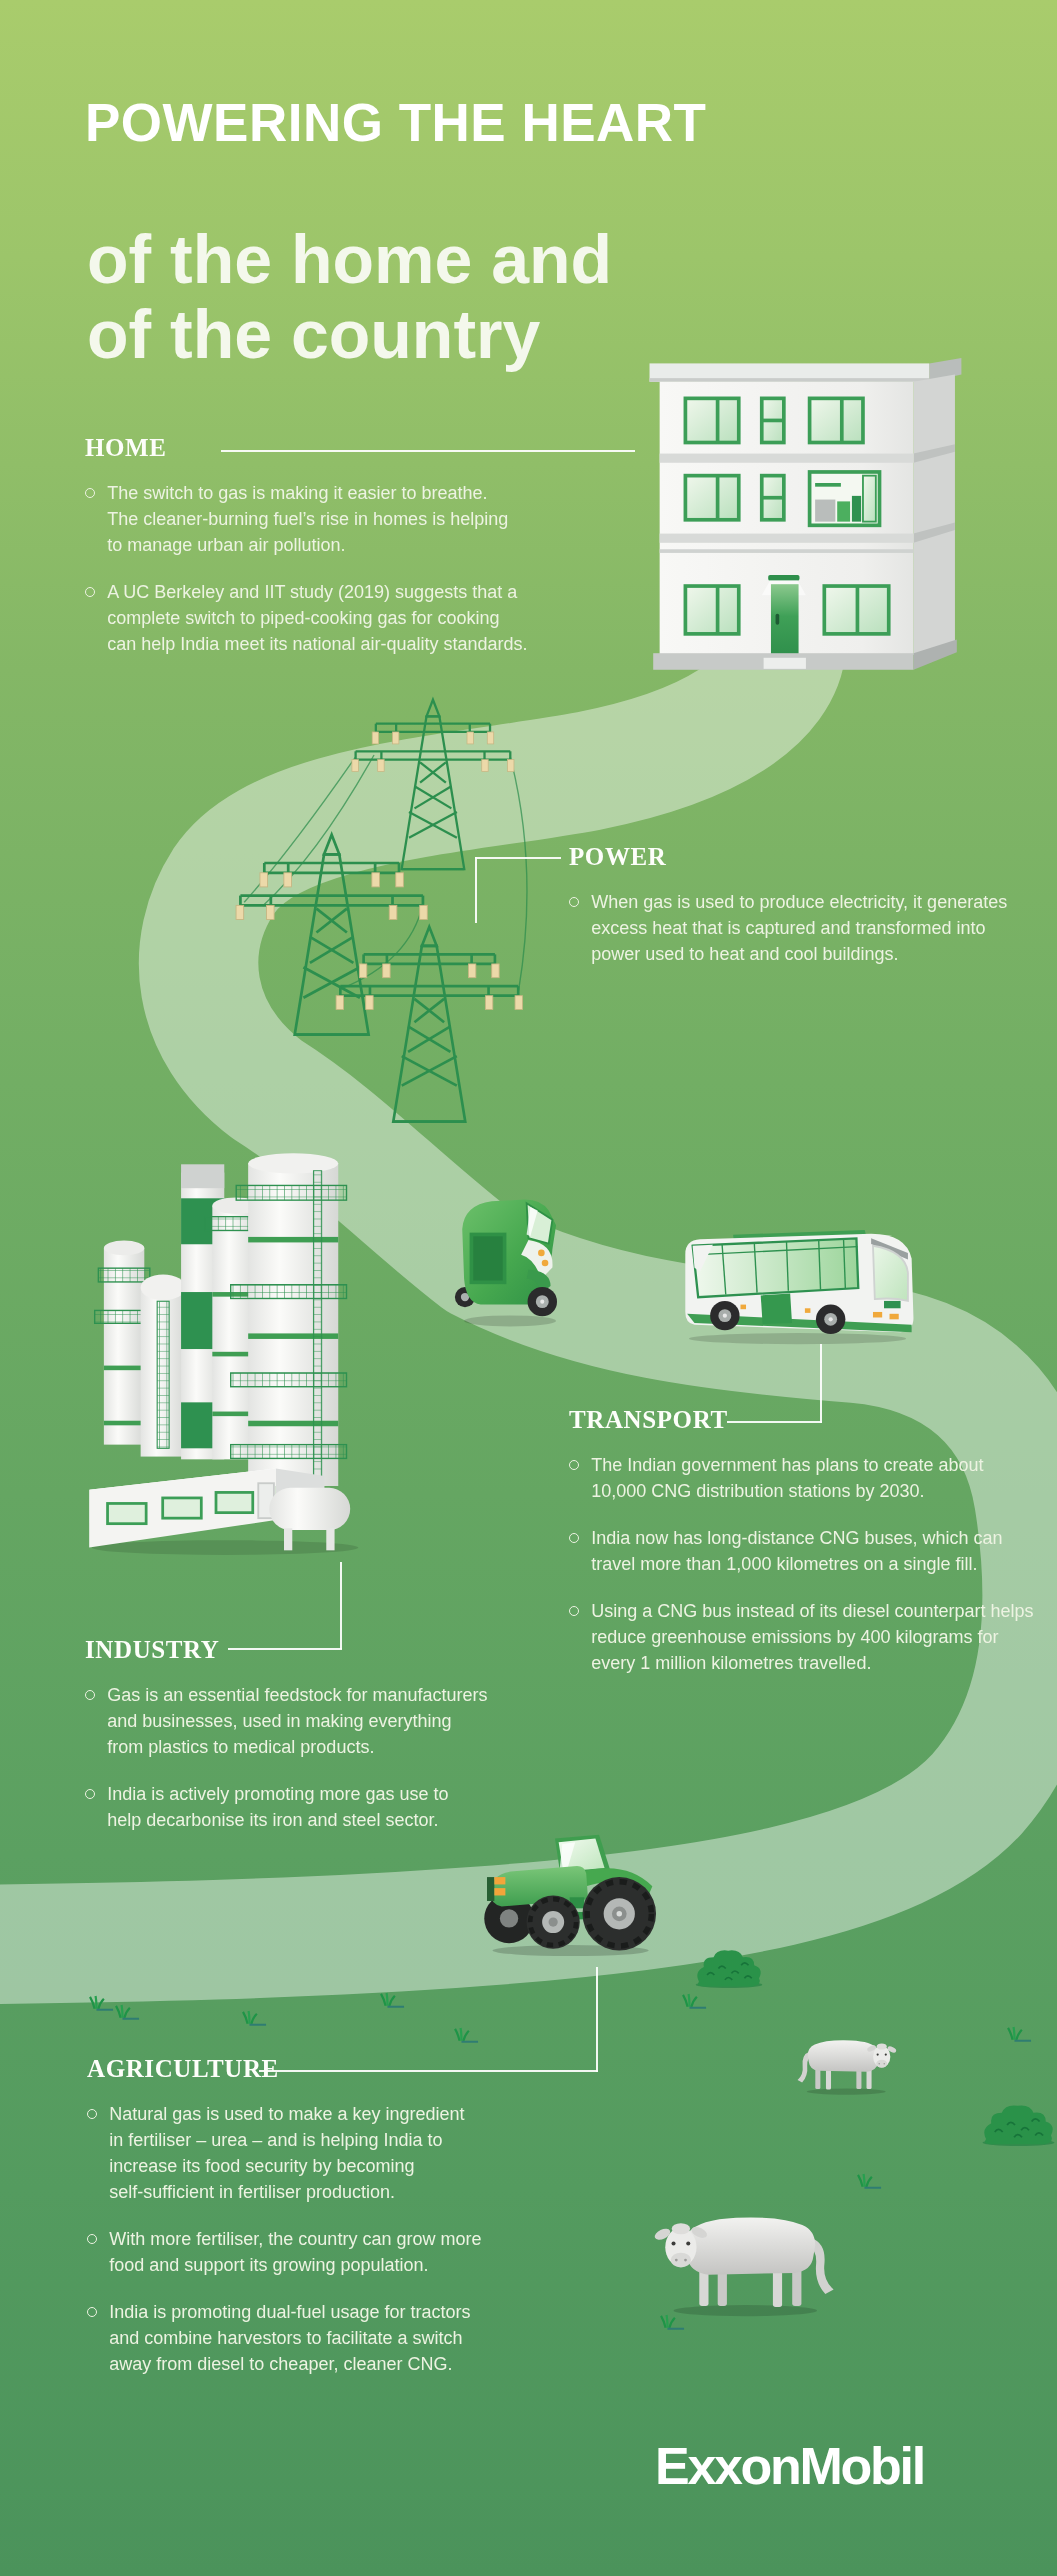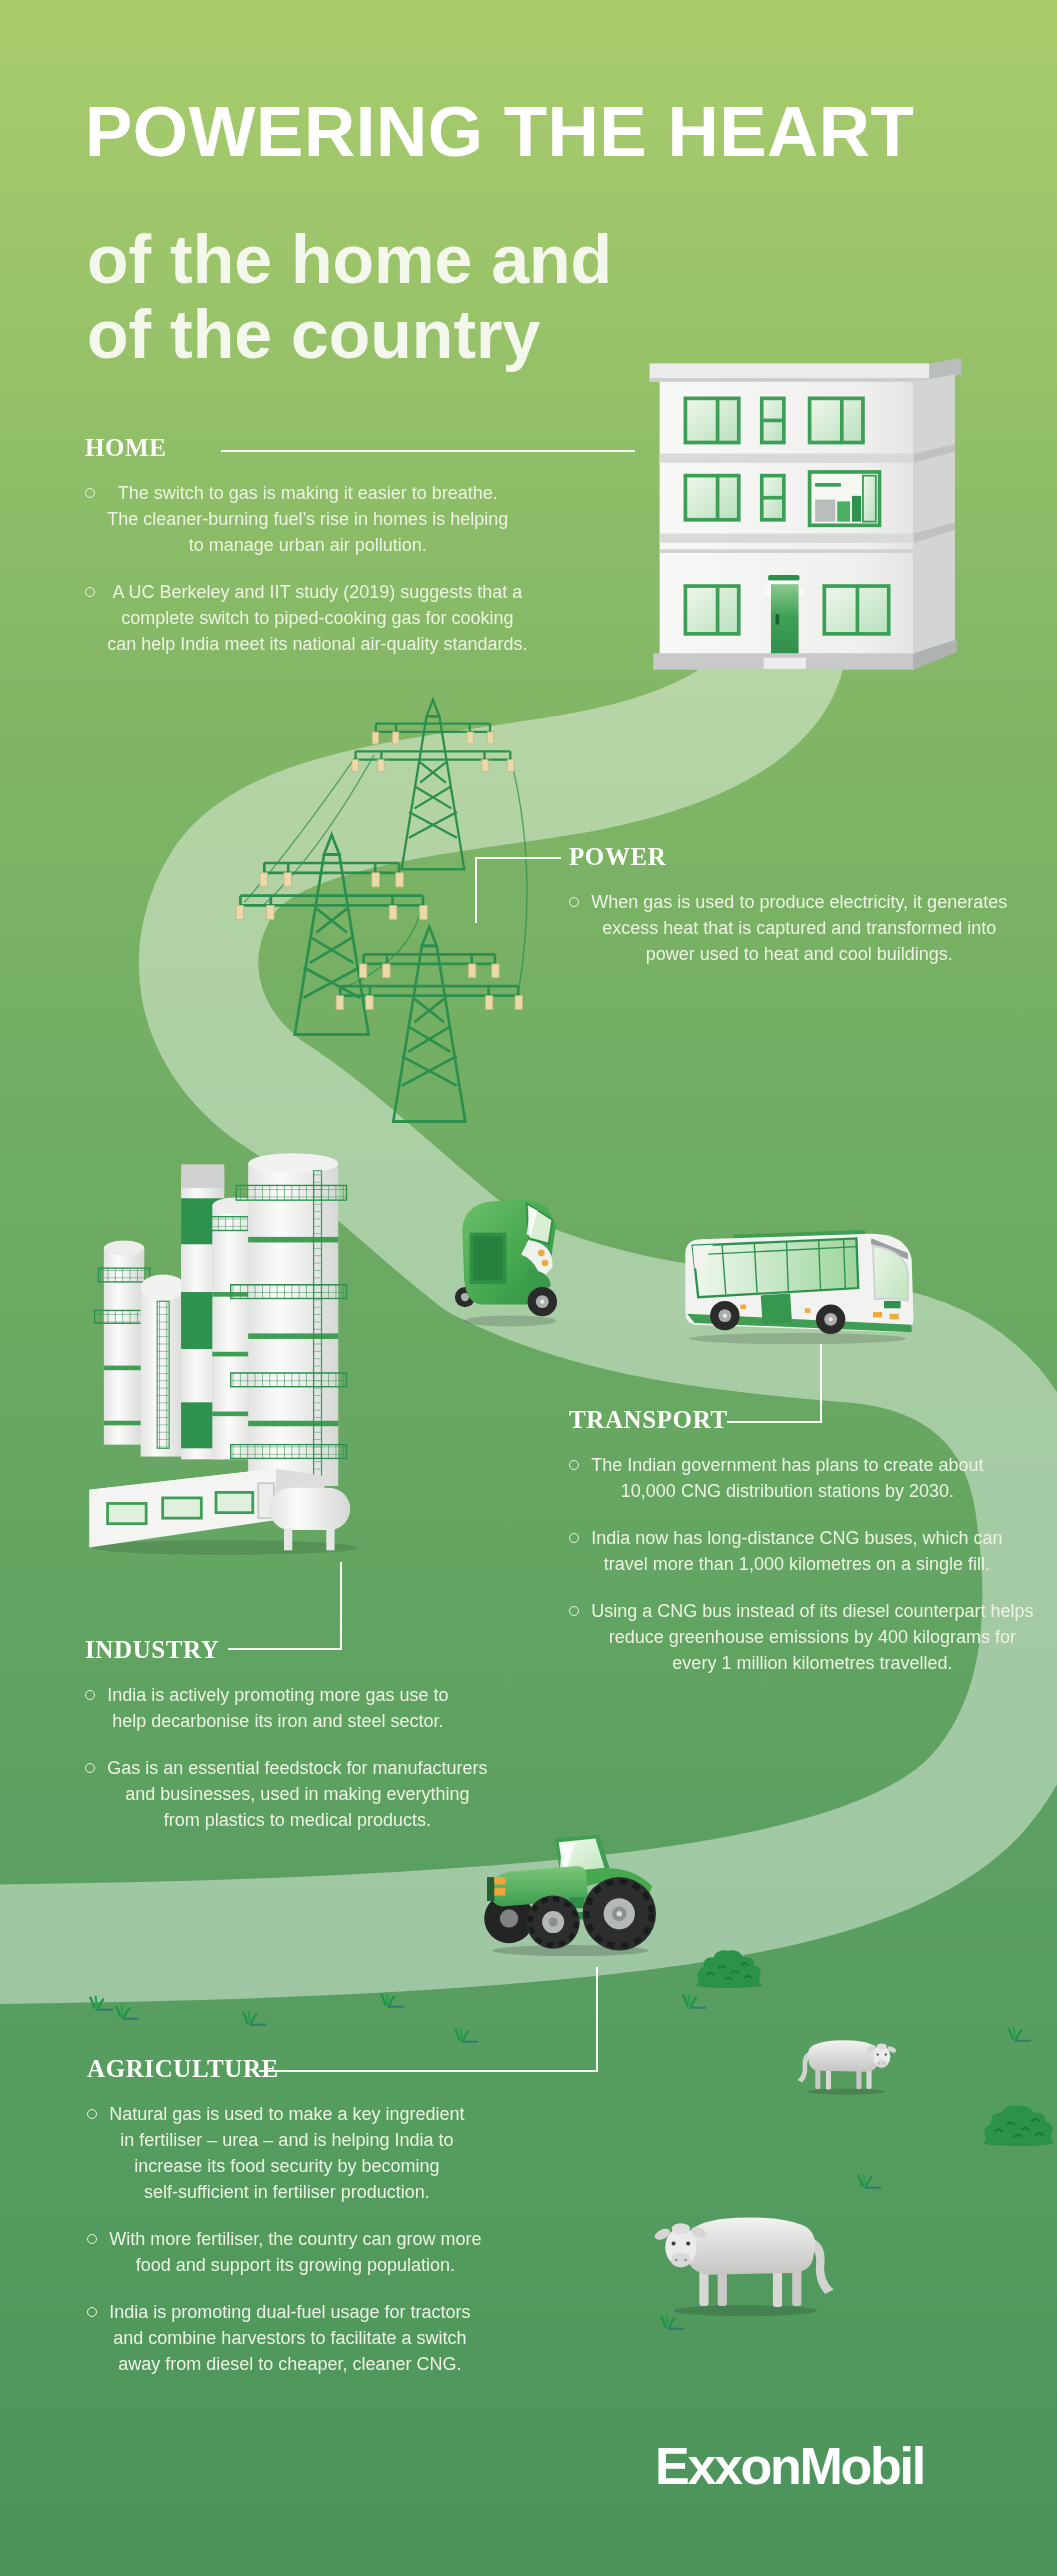--- a/index.html
+++ b/index.html
@@ -5,32 +5,32 @@
   html,body{margin:0;padding:0;background:#ffffff;}
   .canvas{
     position:relative;width:1057px;height:2576px;margin:0 auto;overflow:hidden;
     font-family:"Liberation Sans",sans-serif;
     background:linear-gradient(180deg,#a9cc6c 0%,#9cc56a 10%,#84b766 26%,#72ae64 42%,#65a662 58%,#5ba061 72%,#549b5f 85%,#4b935b 100%);
   }
   .abs{position:absolute;}
   svg{display:block;overflow:visible;}
   
   .poster-title{
-    left:85px;top:96px;font-size:71px;font-weight:700;color:#ffffff;
+    left:85px;top:96px;font-size:53px;font-weight:700;color:#ffffff;
     letter-spacing:0.5px;line-height:1;z-index:6;
   }
   .poster-subtitle{
     left:87px;top:177px;font-size:68px;font-weight:700;color:#f4f8ec;
     line-height:75px;z-index:6;margin-top:45px;
   }
   .section{z-index:6;color:#edf3e2;}
   .sec-heading{
     font-size:25px;font-weight:700;color:#fdfefa;letter-spacing:0.6px;margin-bottom:18.4px;font-family:Liberation Serif, serif;
   }
-  .bullet{display:flex;margin-bottom:21px;text-align:center;}
+  .bullet{display:flex;margin-bottom:21px;}
   .bullet-dot{
     flex:none;width:8.3px;height:8.3px;border:1.8px solid #edf3e2;border-radius:50%;
     margin:7.4px 12px 0 0;
   }
   .bullet-text{
     font-size:18px;line-height:26px;font-weight:400;white-space:pre-line;color:#edf3e2;
   }
   .rule{background:rgba(255,255,255,0.92);z-index:5;}
   .rule.h{height:1.8px;}
   .rule.v{width:1.8px;}
@@ -502,28 +502,28 @@
 every 1 million kilometres travelled.</span>
         </div>
       </div>
   </div>
 
   <div class="abs section" style="left:85px;top:1636px;width:442px">
     <div class="sec-heading">INDUSTRY</div>
     <div class="bullets">
         <div class="bullet">
           <span class="bullet-dot"></span>
-          <span class="bullet-text">India is actively promoting more gas use to
-help decarbonise its iron and steel sector.</span>
-        </div>
-        <div class="bullet">
-          <span class="bullet-dot"></span>
           <span class="bullet-text">Gas is an essential feedstock for manufacturers
 and businesses, used in making everything
 from plastics to medical products.</span>
+        </div>
+        <div class="bullet">
+          <span class="bullet-dot"></span>
+          <span class="bullet-text">India is actively promoting more gas use to
+help decarbonise its iron and steel sector.</span>
         </div>
       </div>
   </div>
 
   <div class="abs section" style="left:87px;top:2055px;width:442px">
     <div class="sec-heading">AGRICULTURE</div>
     <div class="bullets">
         <div class="bullet">
           <span class="bullet-dot"></span>
           <span class="bullet-text">Natural gas is used to make a key ingredient

